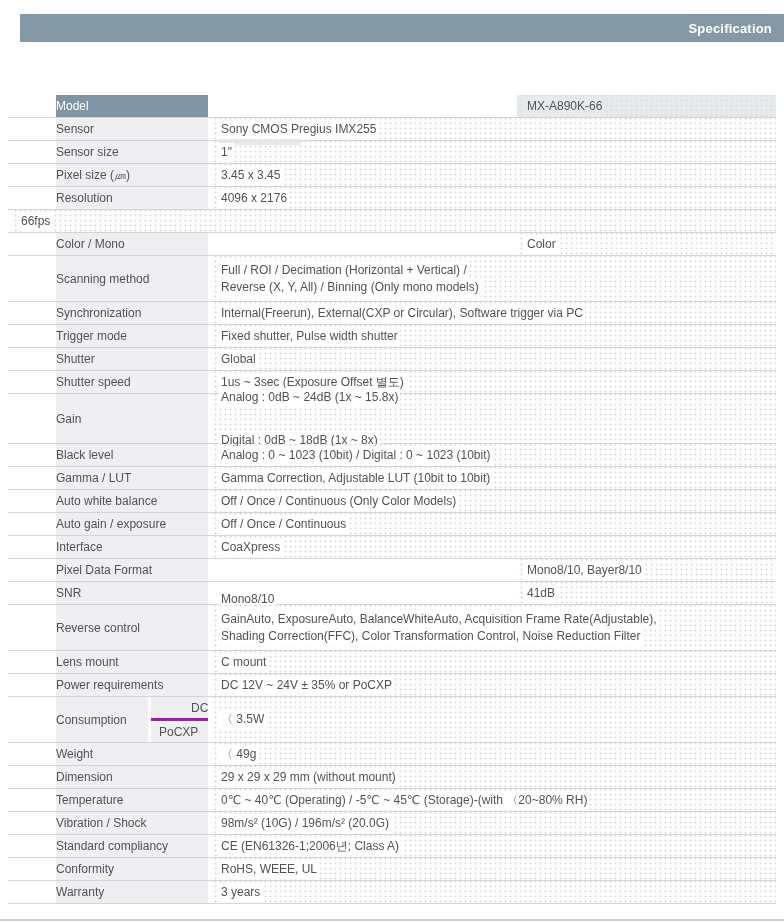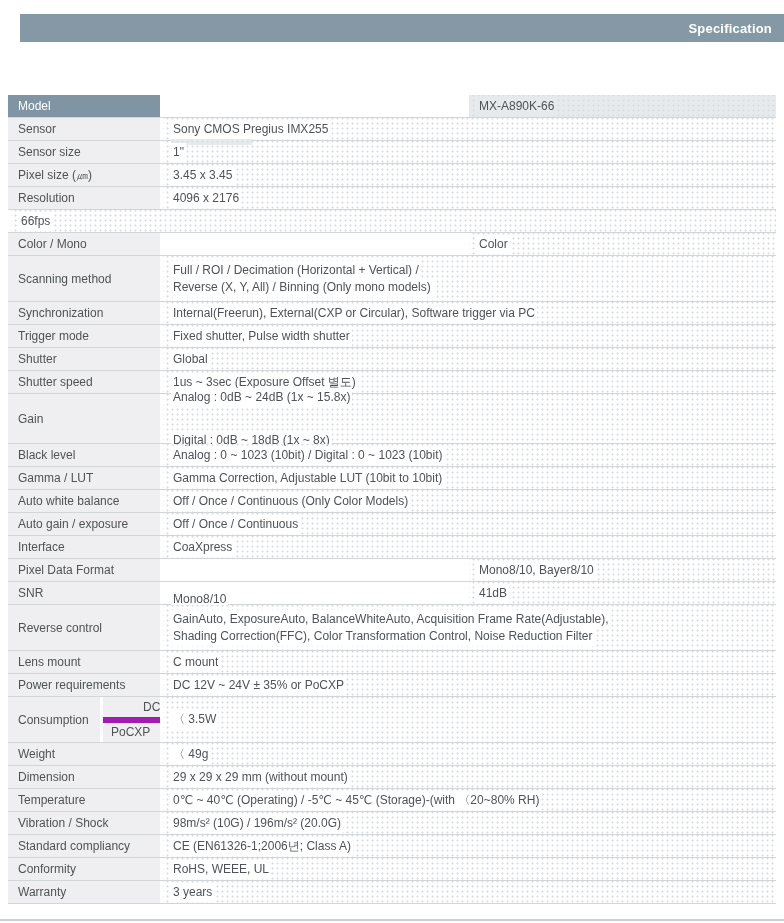--- a/index.html
+++ b/index.html
@@ -21,21 +21,21 @@
   }
   .row{
     display:flex;align-items:stretch;height:23px;box-sizing:border-box;
     border-bottom:1px solid #d3d6d9;background:#ffffff;
   }
   .row.h46{height:46px;}
   .row.h50{height:50px;}
   .lbl{
     width:152px;flex:none;background:#efeff1;
     display:flex;align-items:center;
-    padding-left:10px;box-sizing:border-box;
+    box-sizing:border-box;margin-left:48px;
   }
   .gap{width:3px;flex:none;background:#ffffff;}
   .val{
     flex:1;display:flex;align-items:center;
     padding-left:10px;box-sizing:border-box;
     background-image:radial-gradient(circle,#d9dde0 0.9px,transparent 1.15px);
     background-size:5px 5px;background-position:2px 3px;
   }
   .val .t{
     background:#ffffff;box-shadow:0 0 0 2px #ffffff;
@@ -51,21 +51,21 @@
   .row.header .val .t{background:#e7eaec;box-shadow:0 0 0 2px #e7eaec;}
   
   .lbl.narrow{width:92px;}
   .subcol{
     width:57px;flex:none;background:#efeff1;
     display:flex;flex-direction:column;box-sizing:border-box;
   }
   .subcell{
     flex:1;display:flex;align-items:center;padding-left:8px;box-sizing:border-box;
   }
-  .subcell.first{border-bottom:6px solid #a21caf;padding-left:40px;}
+  .subcell.first{border-bottom:3px solid #a21caf;padding-left:40px;}
   .bottom-line{
     position:absolute;left:0;top:919px;width:784px;height:2px;background:#c9d3da;
   }
 </style>
 </head>
 <body>
 
 <div class="banner">
   <span>Specification</span>
 </div>

